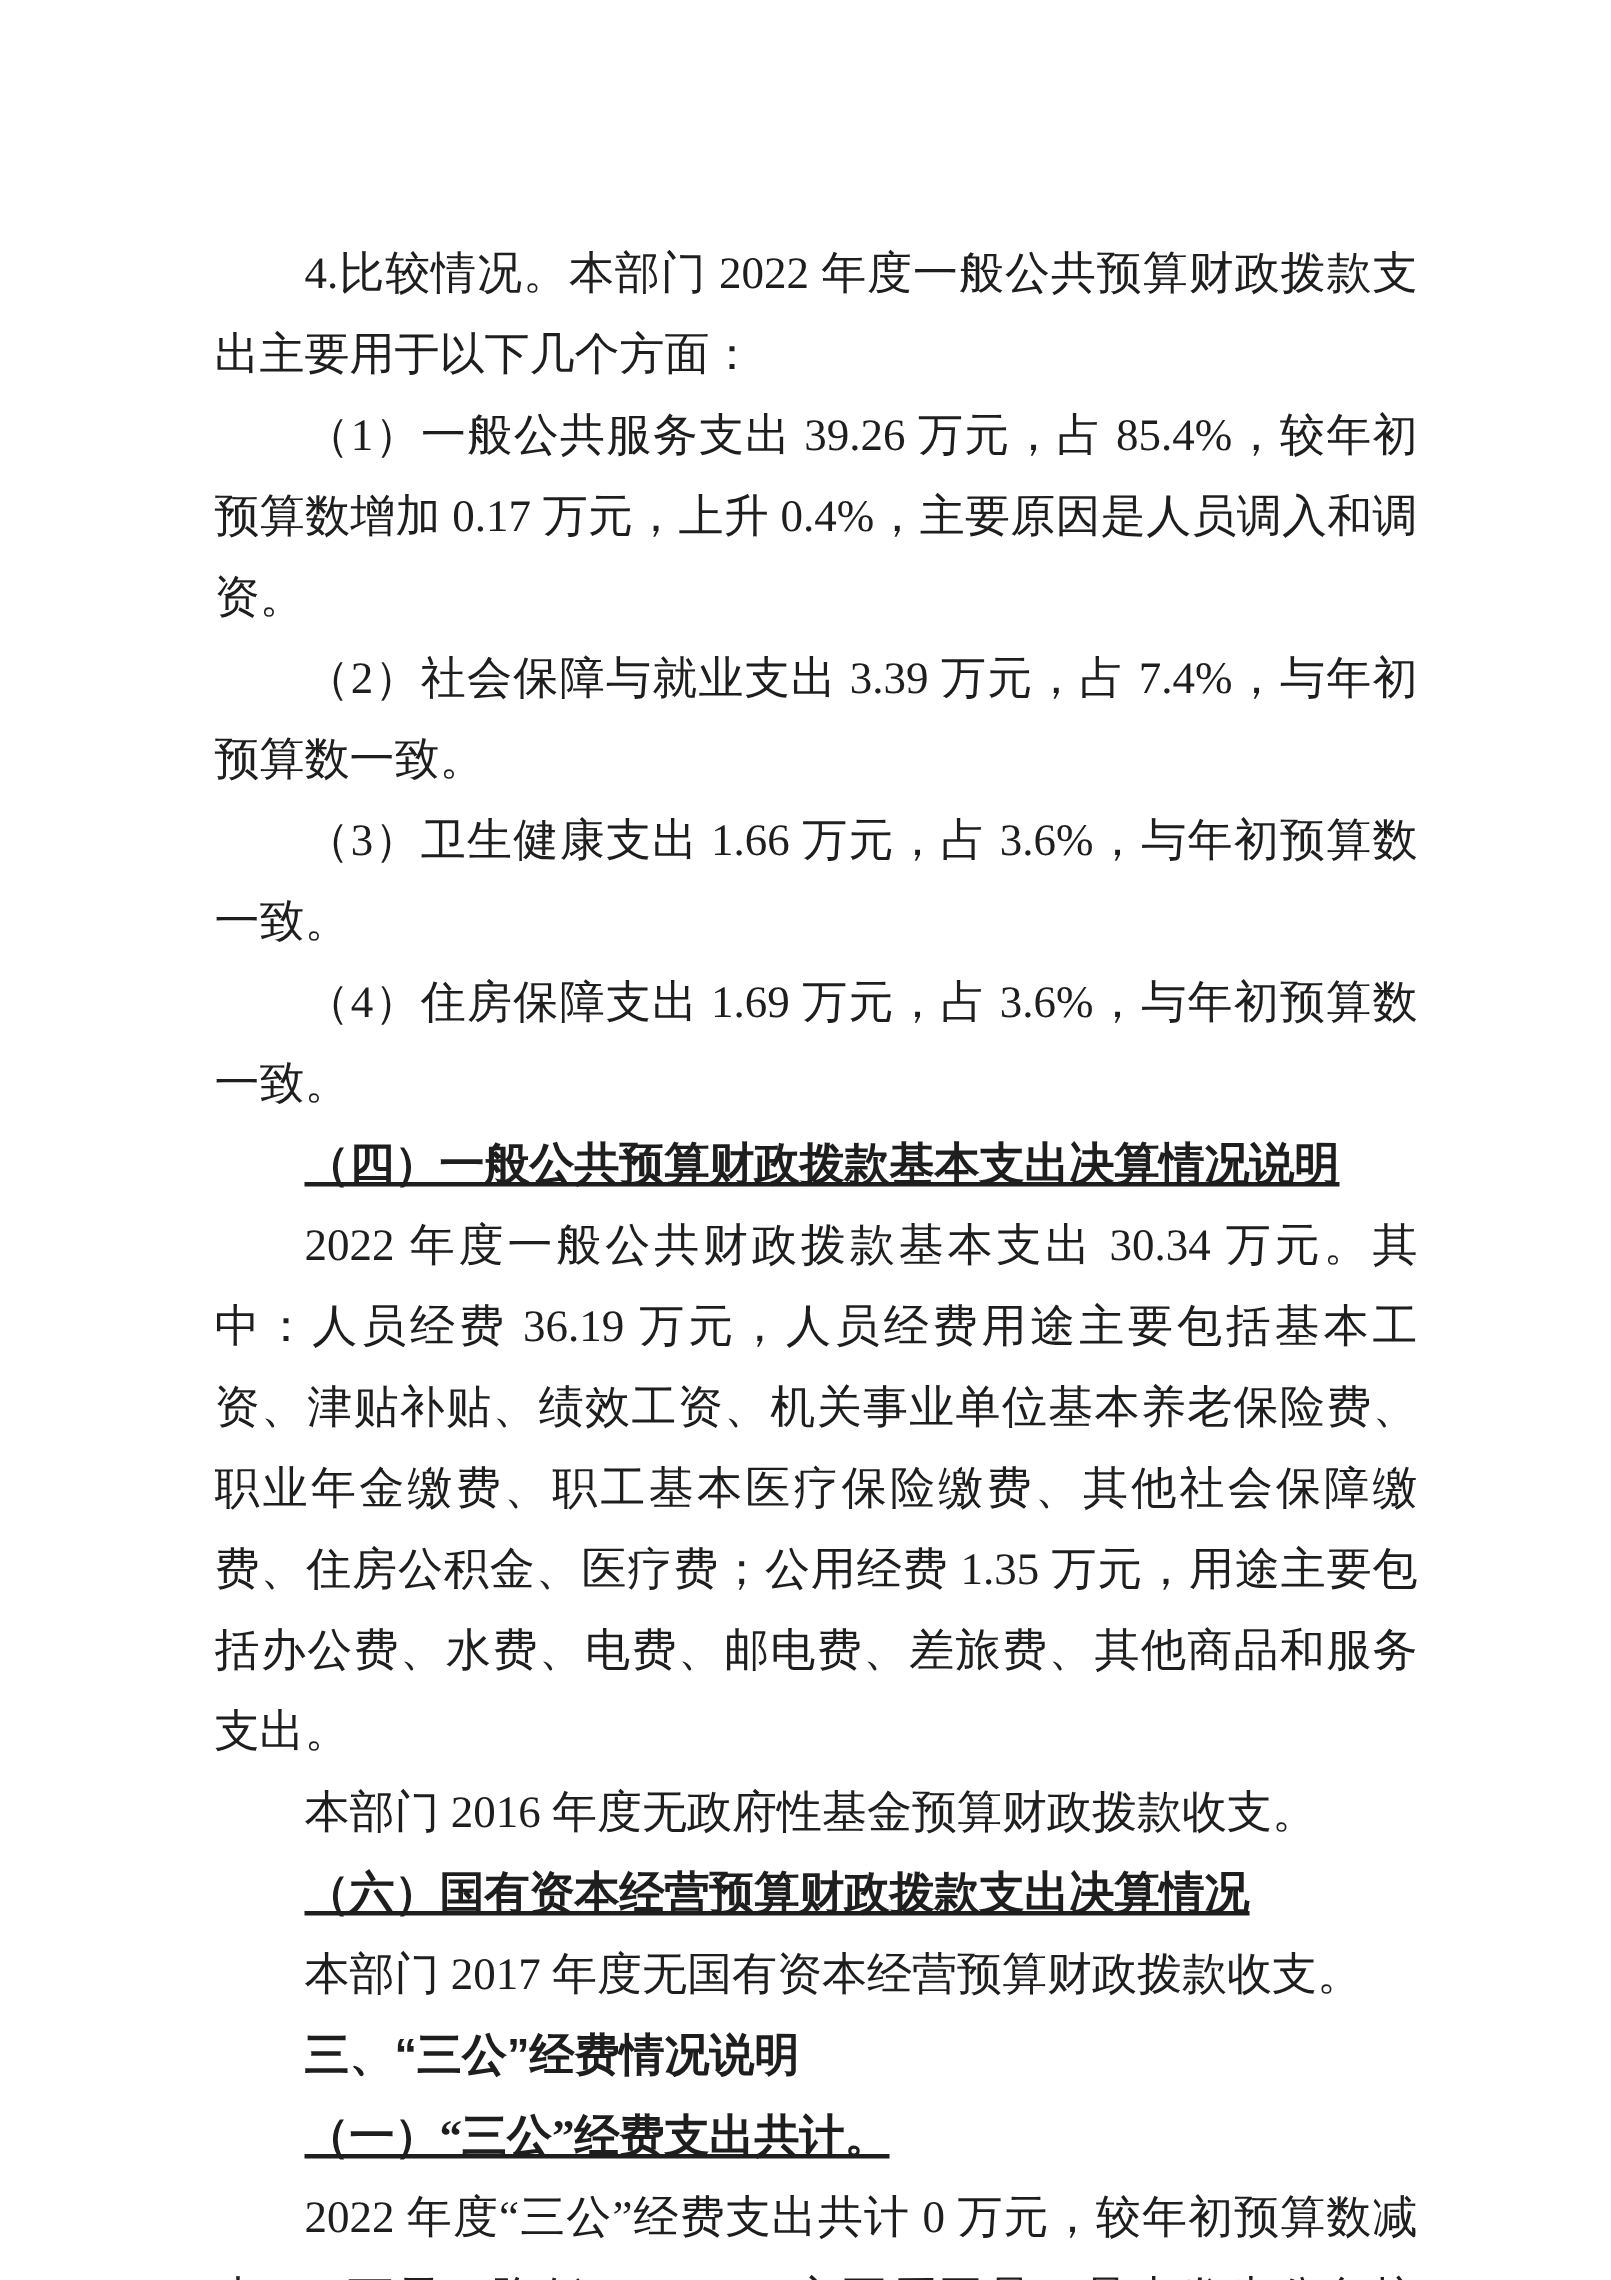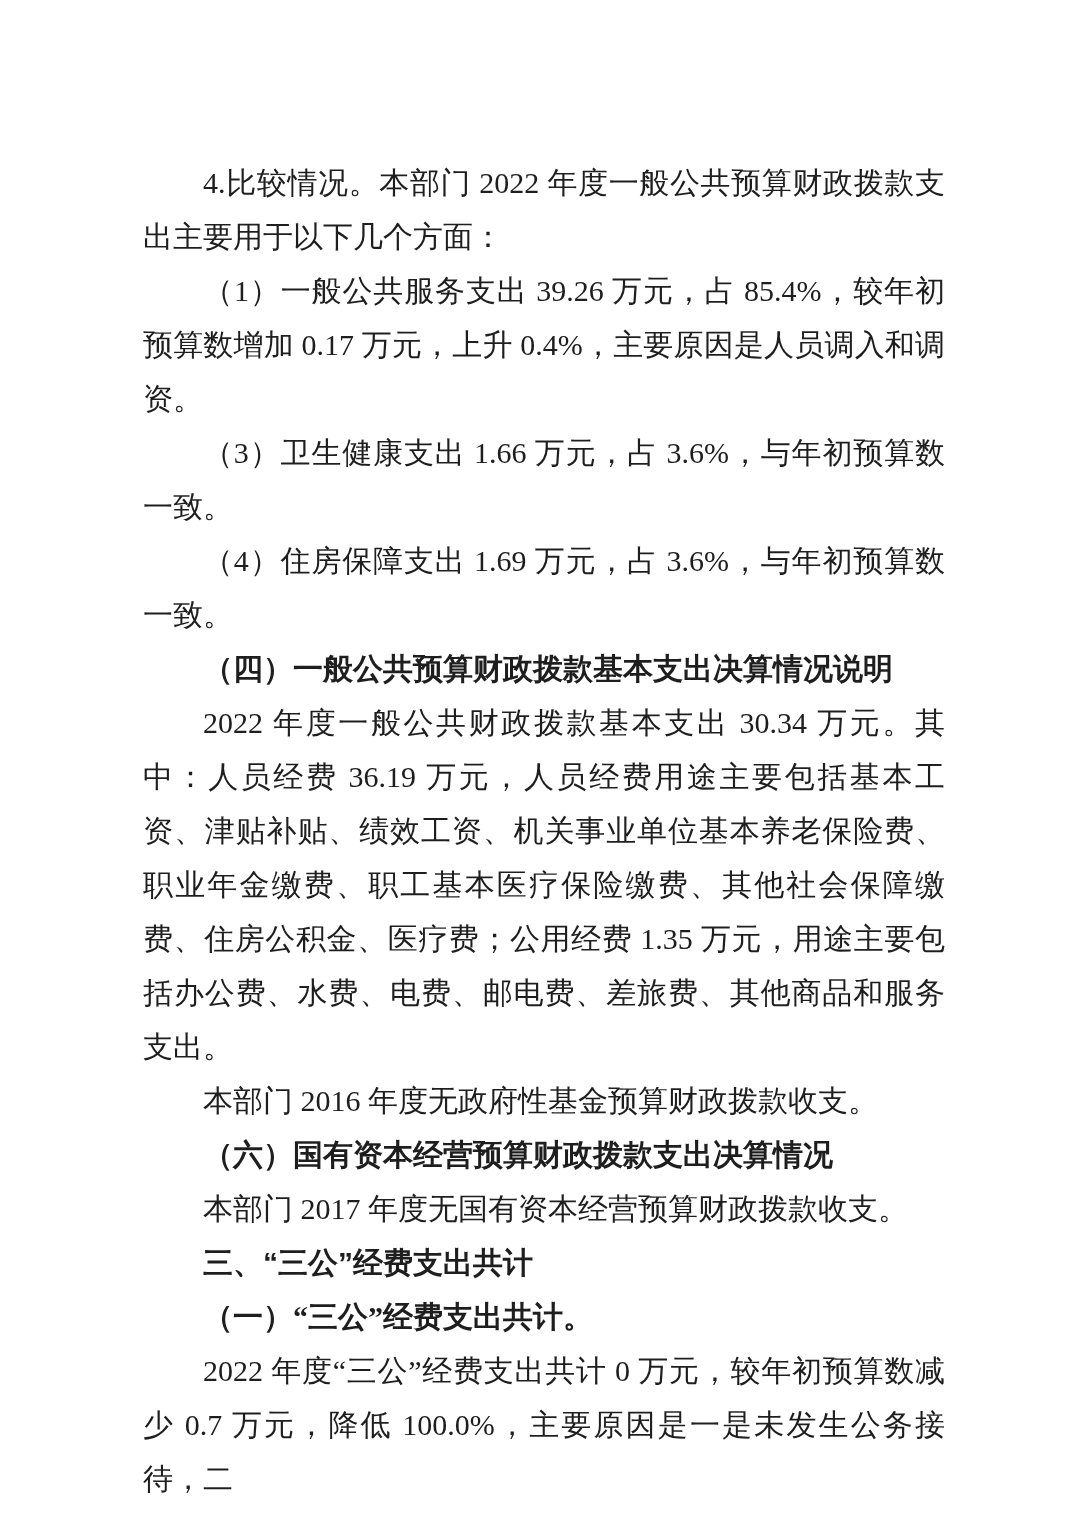--- a/index.html
+++ b/index.html
@@ -28,37 +28,39 @@
     line-height: 54px;
     color: #1e1e1e;
     text-align: justify;
     text-indent: 2em;
     word-break: break-all;
     font-family: "Liberation Serif", "DejaVu Serif", serif;
   }
   .para.heading-serif {
     font-weight: bold;
     font-family: "Liberation Serif", "DejaVu Serif", serif;
+    text-decoration: underline;
   }
   .para.heading-sans {
     font-weight: bold;
     font-family: "Liberation Sans", "DejaVu Sans", sans-serif;
   }
 </style>
 </head>
 <body>
 
 <div class="page">
   <div class="content">
       <p class="para body">4.比较情况。本部门 2022 年度一般公共预算财政拨款支出主要用于以下几个方面：</p>
       <p class="para body">（1）一般公共服务支出 39.26 万元，占 85.4%，较年初预算数增加 0.17 万元，上升 0.4%，主要原因是人员调入和调资。</p>
+      <p class="para body">（2）社会保障与就业支出 3.39 万元，占 7.4%，与年初预算数一致。</p>
       <p class="para body">（3）卫生健康支出 1.66 万元，占 3.6%，与年初预算数一致。</p>
       <p class="para body">（4）住房保障支出 1.69 万元，占 3.6%，与年初预算数一致。</p>
       <p class="para heading-serif">（四）一般公共预算财政拨款基本支出决算情况说明</p>
       <p class="para body">2022 年度一般公共财政拨款基本支出 30.34 万元。其中：人员经费 36.19 万元，人员经费用途主要包括基本工资、津贴补贴、绩效工资、机关事业单位基本养老保险费、职业年金缴费、职工基本医疗保险缴费、其他社会保障缴费、住房公积金、医疗费；公用经费 1.35 万元，用途主要包括办公费、水费、电费、邮电费、差旅费、其他商品和服务支出。</p>
       <p class="para body">本部门 2016 年度无政府性基金预算财政拨款收支。</p>
       <p class="para heading-serif">（六）国有资本经营预算财政拨款支出决算情况</p>
       <p class="para body">本部门 2017 年度无国有资本经营预算财政拨款收支。</p>
-      <p class="para heading-sans">三、“三公”经费支出共计</p>
+      <p class="para heading-sans">三、“三公”经费情况说明</p>
       <p class="para heading-serif">（一）“三公”经费支出共计。</p>
       <p class="para body">2022 年度“三公”经费支出共计 0 万元，较年初预算数减少 0.7 万元，降低 100.0%，主要原因是一是未发生公务接待，二</p>
     </div>
 </div>
 
 </body></html>

